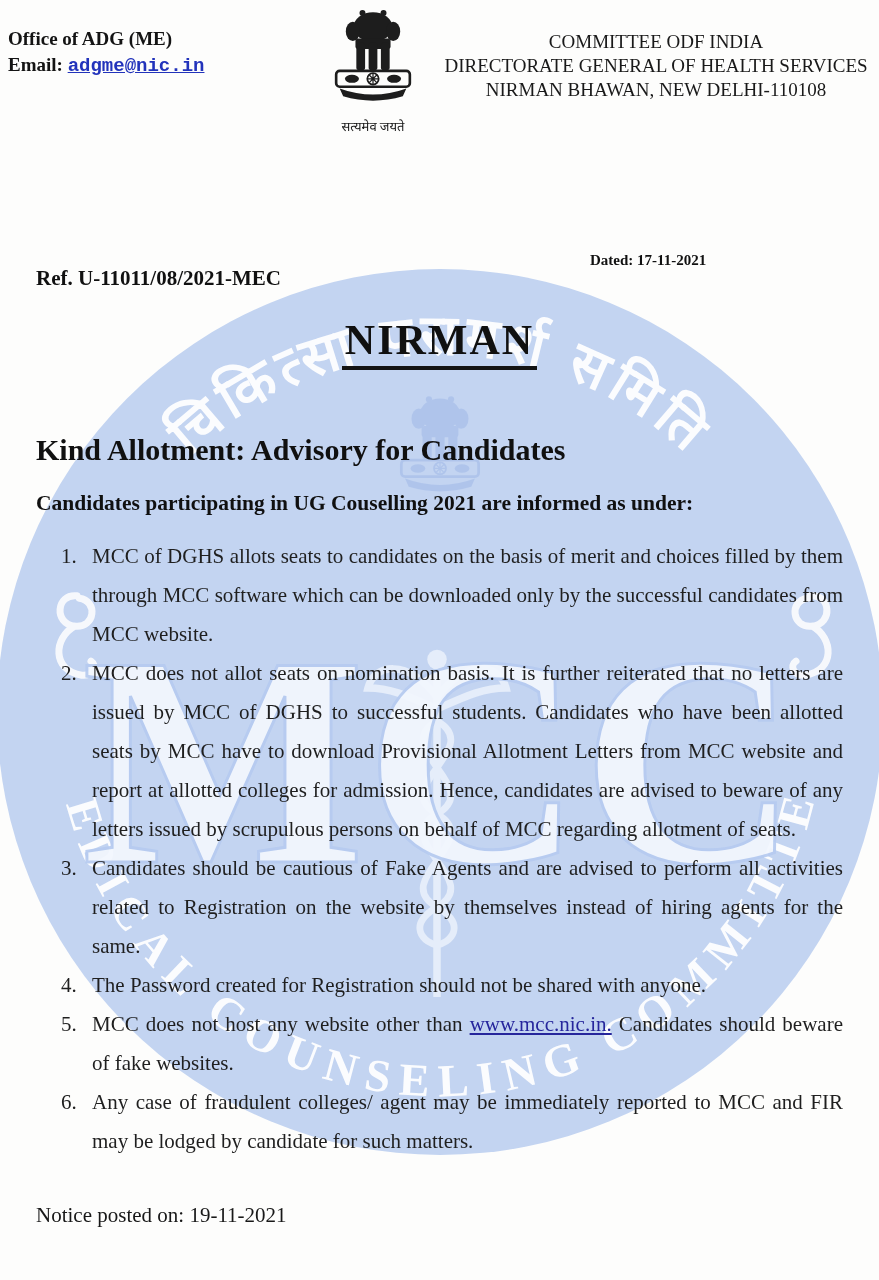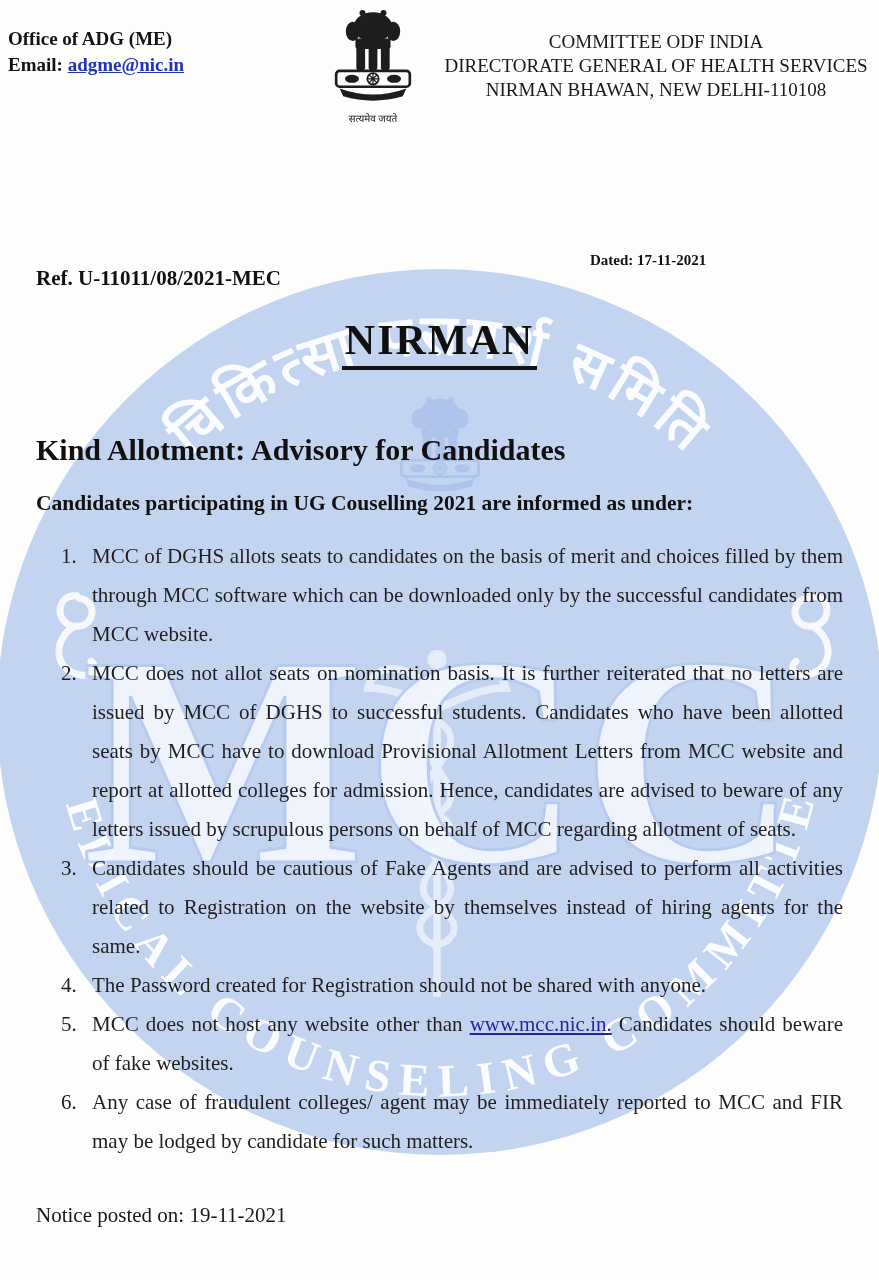--- a/index.html
+++ b/index.html
@@ -2,23 +2,23 @@
 <html><head>
 <meta charset="utf-8">
 <style>
   html,body{margin:0;padding:0;background:#e9e9e9;}
   .page{position:relative;width:879px;height:1280px;margin:0 auto;background:#fdfdfc;
         font-family:"Liberation Serif",serif;color:#1f1f1f;overflow:hidden;}
   .wm{position:absolute;inset:0;z-index:0;pointer-events:none;}
   .content{position:absolute;inset:0;z-index:1;}
 
   .hdr-left{position:absolute;left:8px;top:26px;font-size:19px;font-weight:bold;line-height:26px;color:#141414;}
-  a.email{color:#2233bb;text-decoration:underline;font-weight:bold;}
+  a.email{color:#2233bb;text-decoration:underline;font-weight:bold;font-family:Liberation Mono, monospace;}
   .emblem-wrap{position:absolute;left:327px;top:6px;width:92px;text-align:center;}
-  .emblem-caption{font-size:10px;margin-top:1px;color:#161616;
+  .emblem-caption{font-size:13px;margin-top:7px;color:#161616;
         font-family:"Liberation Serif","DejaVu Sans",serif;}
   .hdr-right{position:absolute;left:436px;top:30px;width:440px;text-align:center;
         font-size:19px;line-height:24px;color:#191919;}
 
   .ref{position:absolute;left:36px;top:266px;font-size:21px;font-weight:bold;color:#111;}
   .dated{position:absolute;left:590px;top:252px;font-size:15px;font-weight:bold;color:#111;}
 
   .notice{position:absolute;top:316px;width:100%;text-align:center;}
   .notice span{display:inline-block;font-size:42px;font-weight:bold;letter-spacing:2px;
         color:#101010;border-bottom:4px solid #141414;padding:0 3px 2px;}

